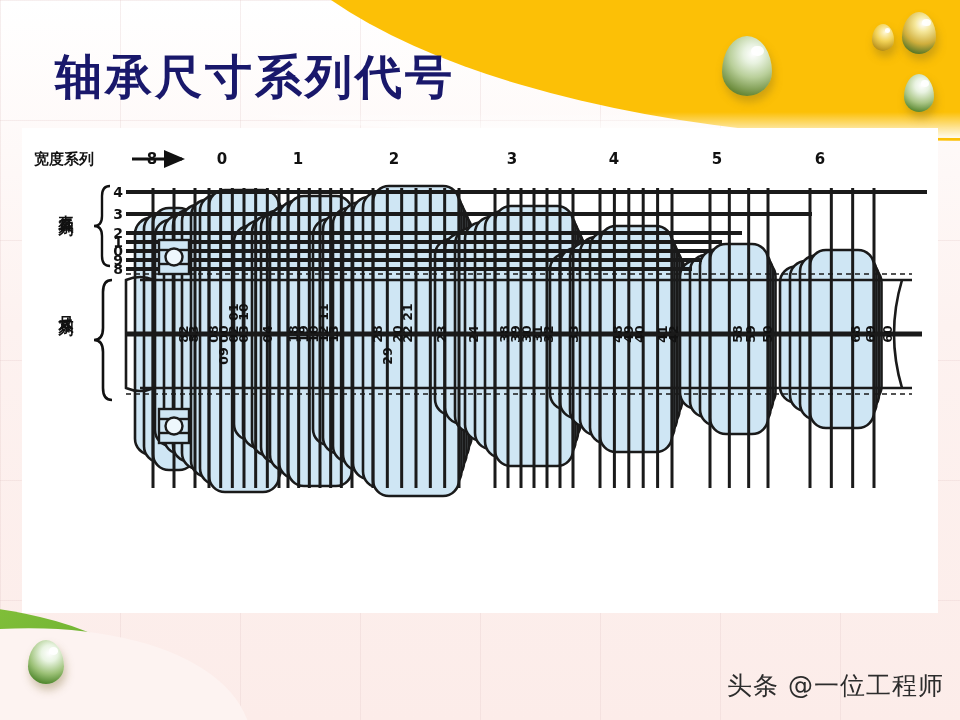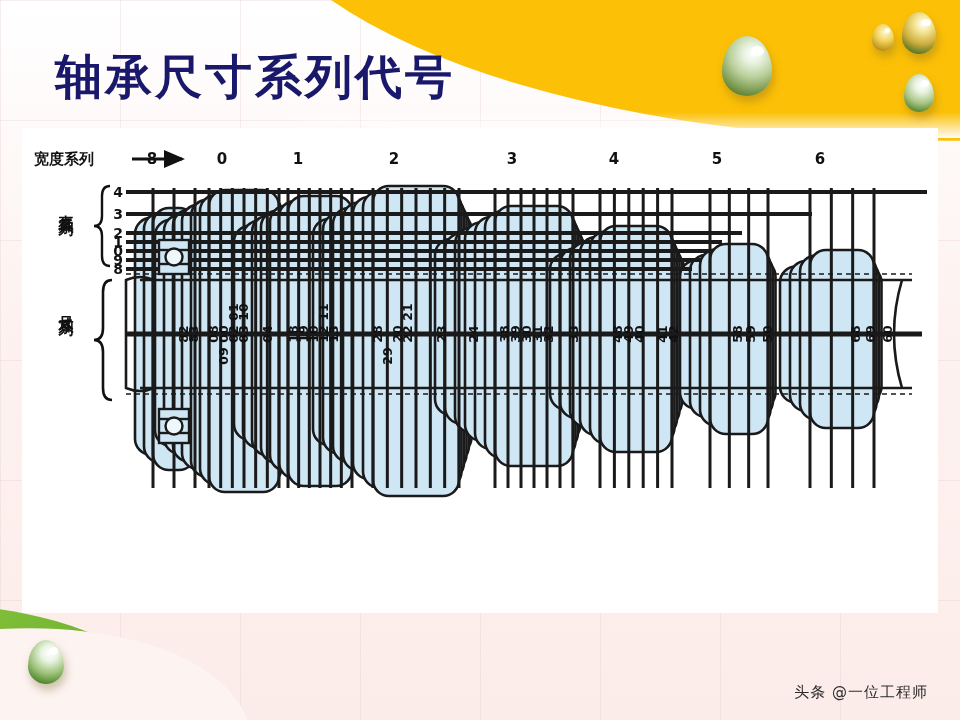--- a/index.html
+++ b/index.html
@@ -42,23 +42,23 @@
     background:rgba(255,255,255,.92);border-radius:50%;filter:blur(.4px);}
   
   #title{position:absolute;left:55px;top:46px;
     font-family:"DejaVu Serif","Liberation Serif",serif;
     font-size:47px;font-weight:700;color:#19186b;letter-spacing:3px;
     text-shadow:1px 1px 0 rgba(255,255,255,.6);}
   
   #figure{position:absolute;left:22px;top:128px;width:916px;height:485px;
     background:#ffffff;}
   
-  #watermark{position:absolute;right:32px;bottom:18px;
+  #watermark{position:absolute;right:16px;bottom:18px;
     font-family:"DejaVu Sans","Liberation Sans",sans-serif;
-    font-size:15px;color:#2c2c2c;letter-spacing:1px;}
+    font-size:25px;color:#2c2c2c;letter-spacing:1px;}
   
   svg text{font-family:"DejaVu Sans","Liberation Sans",sans-serif;fill:#111;}
 </style>
 </head>
 <body>
 
 <div id="slide">
   <div class="faint-grid"></div>
 
   <div id="banner"></div>

